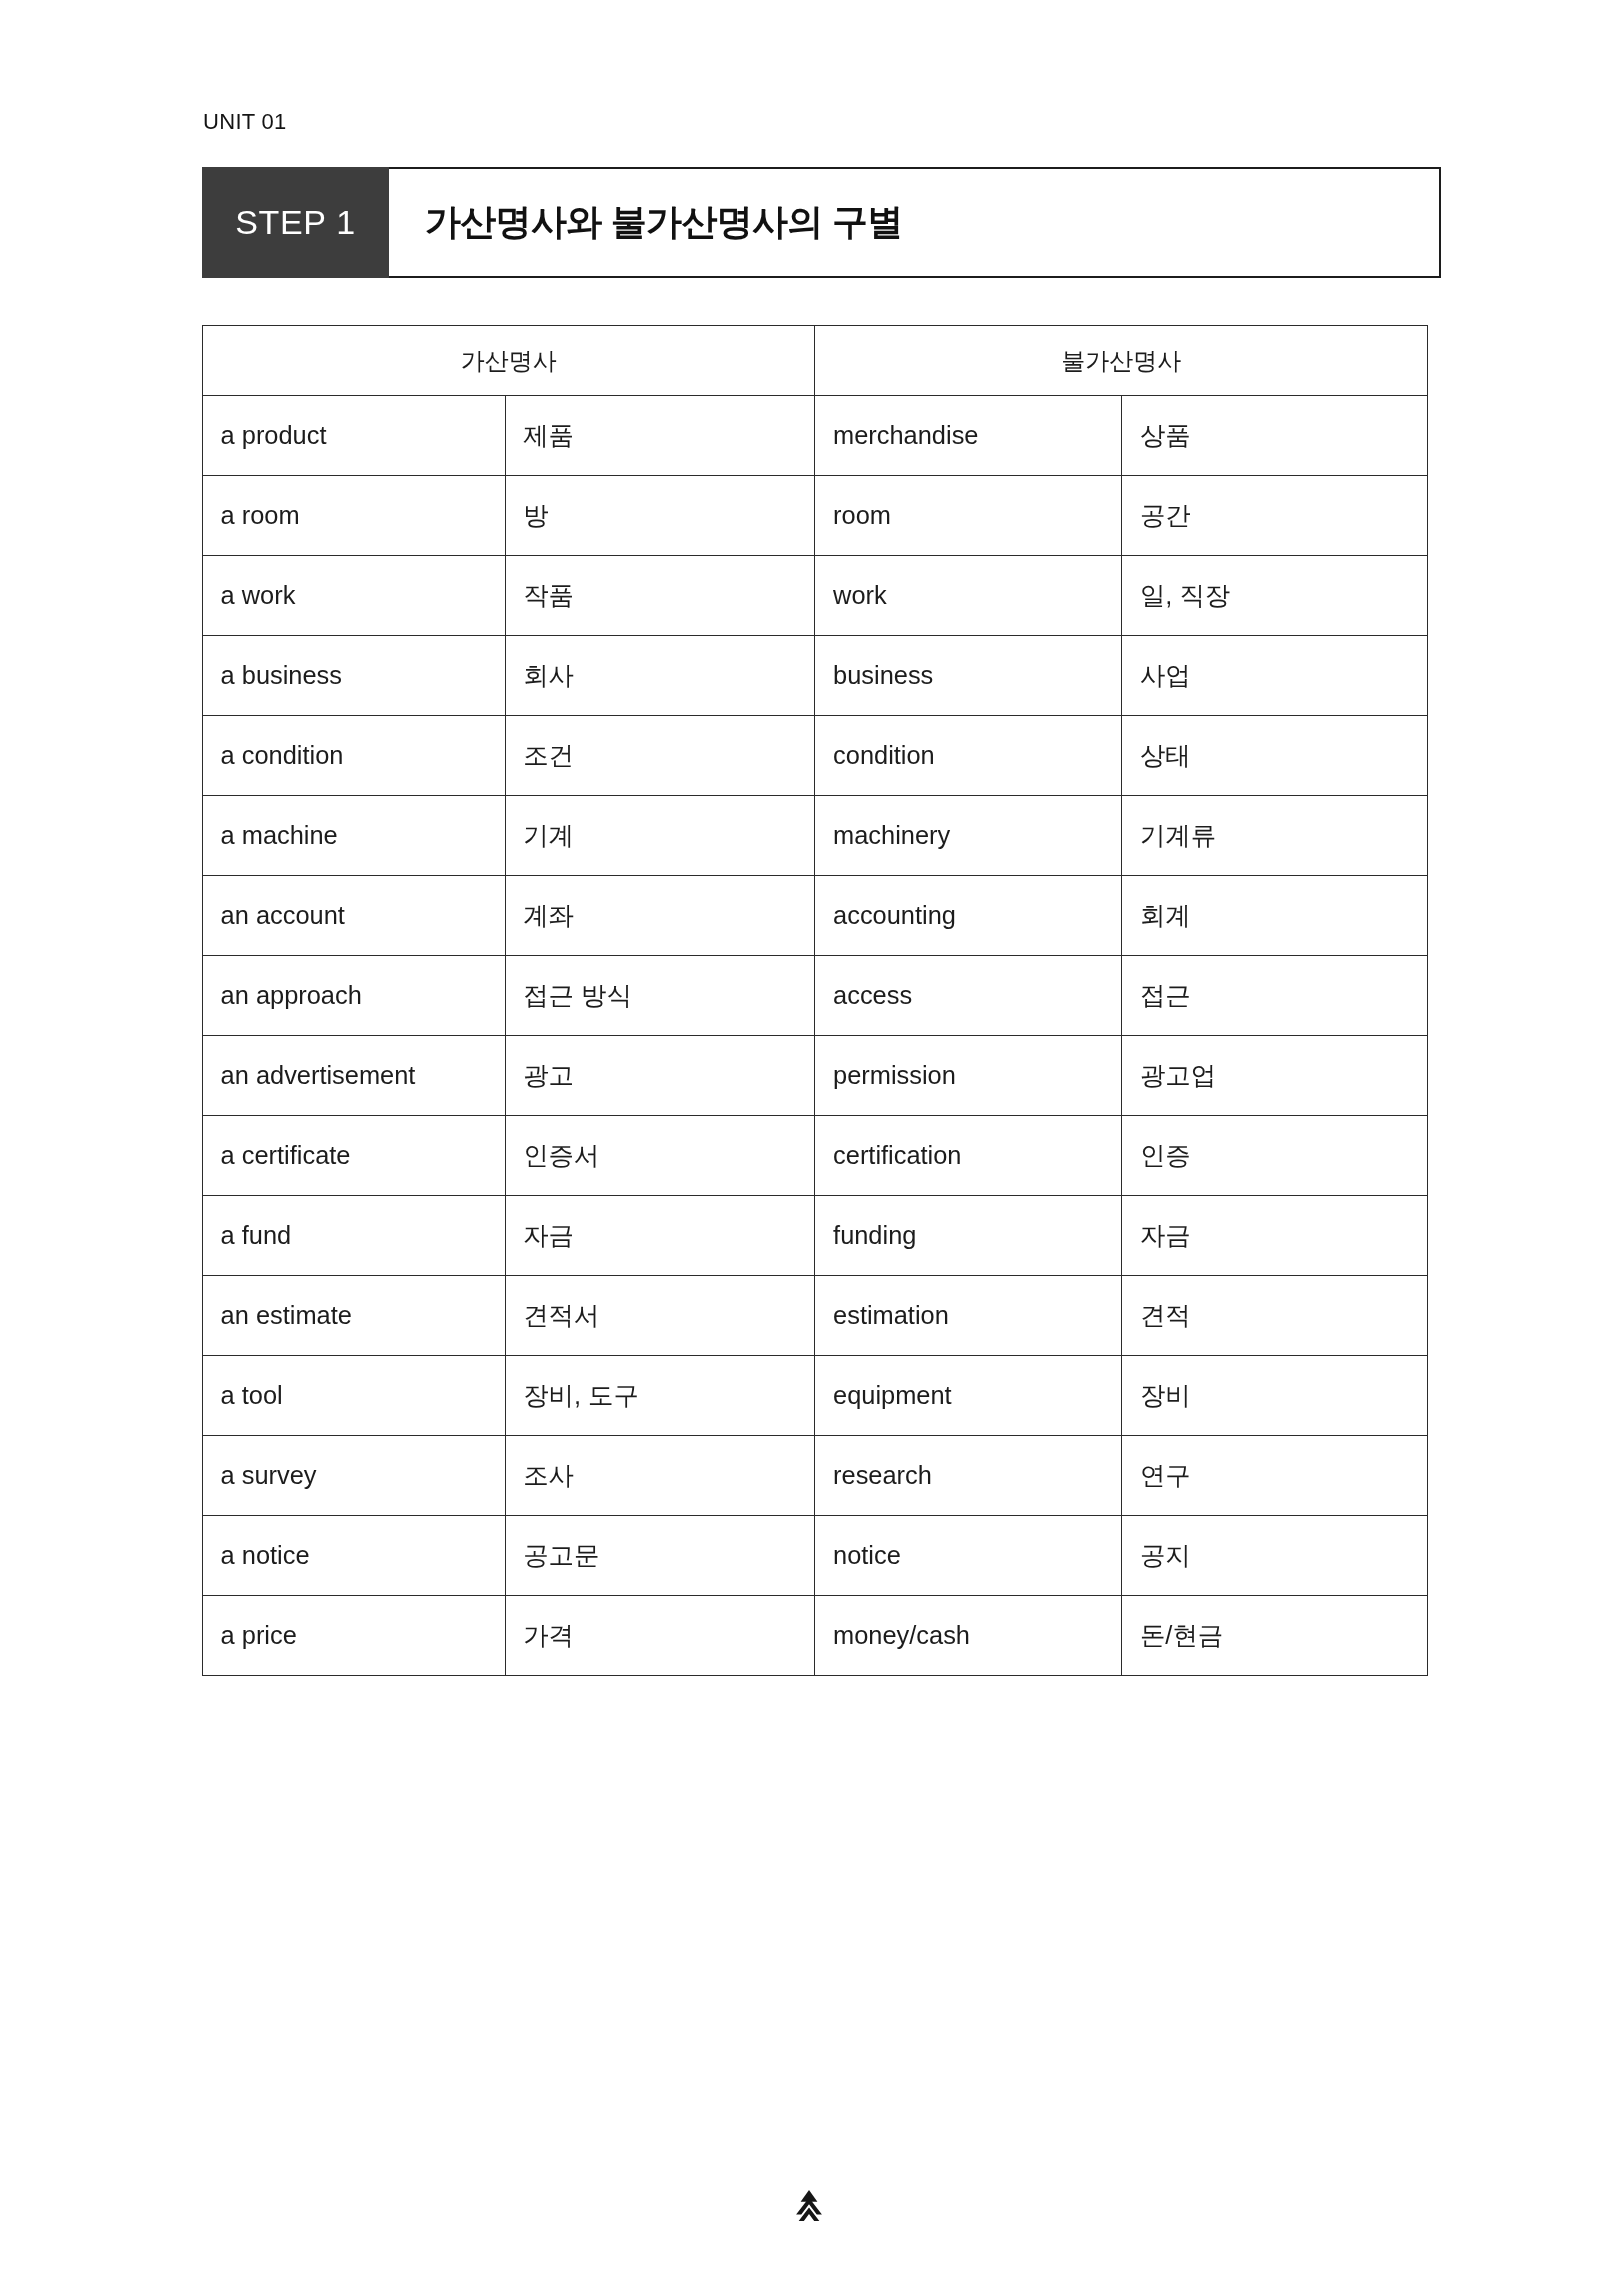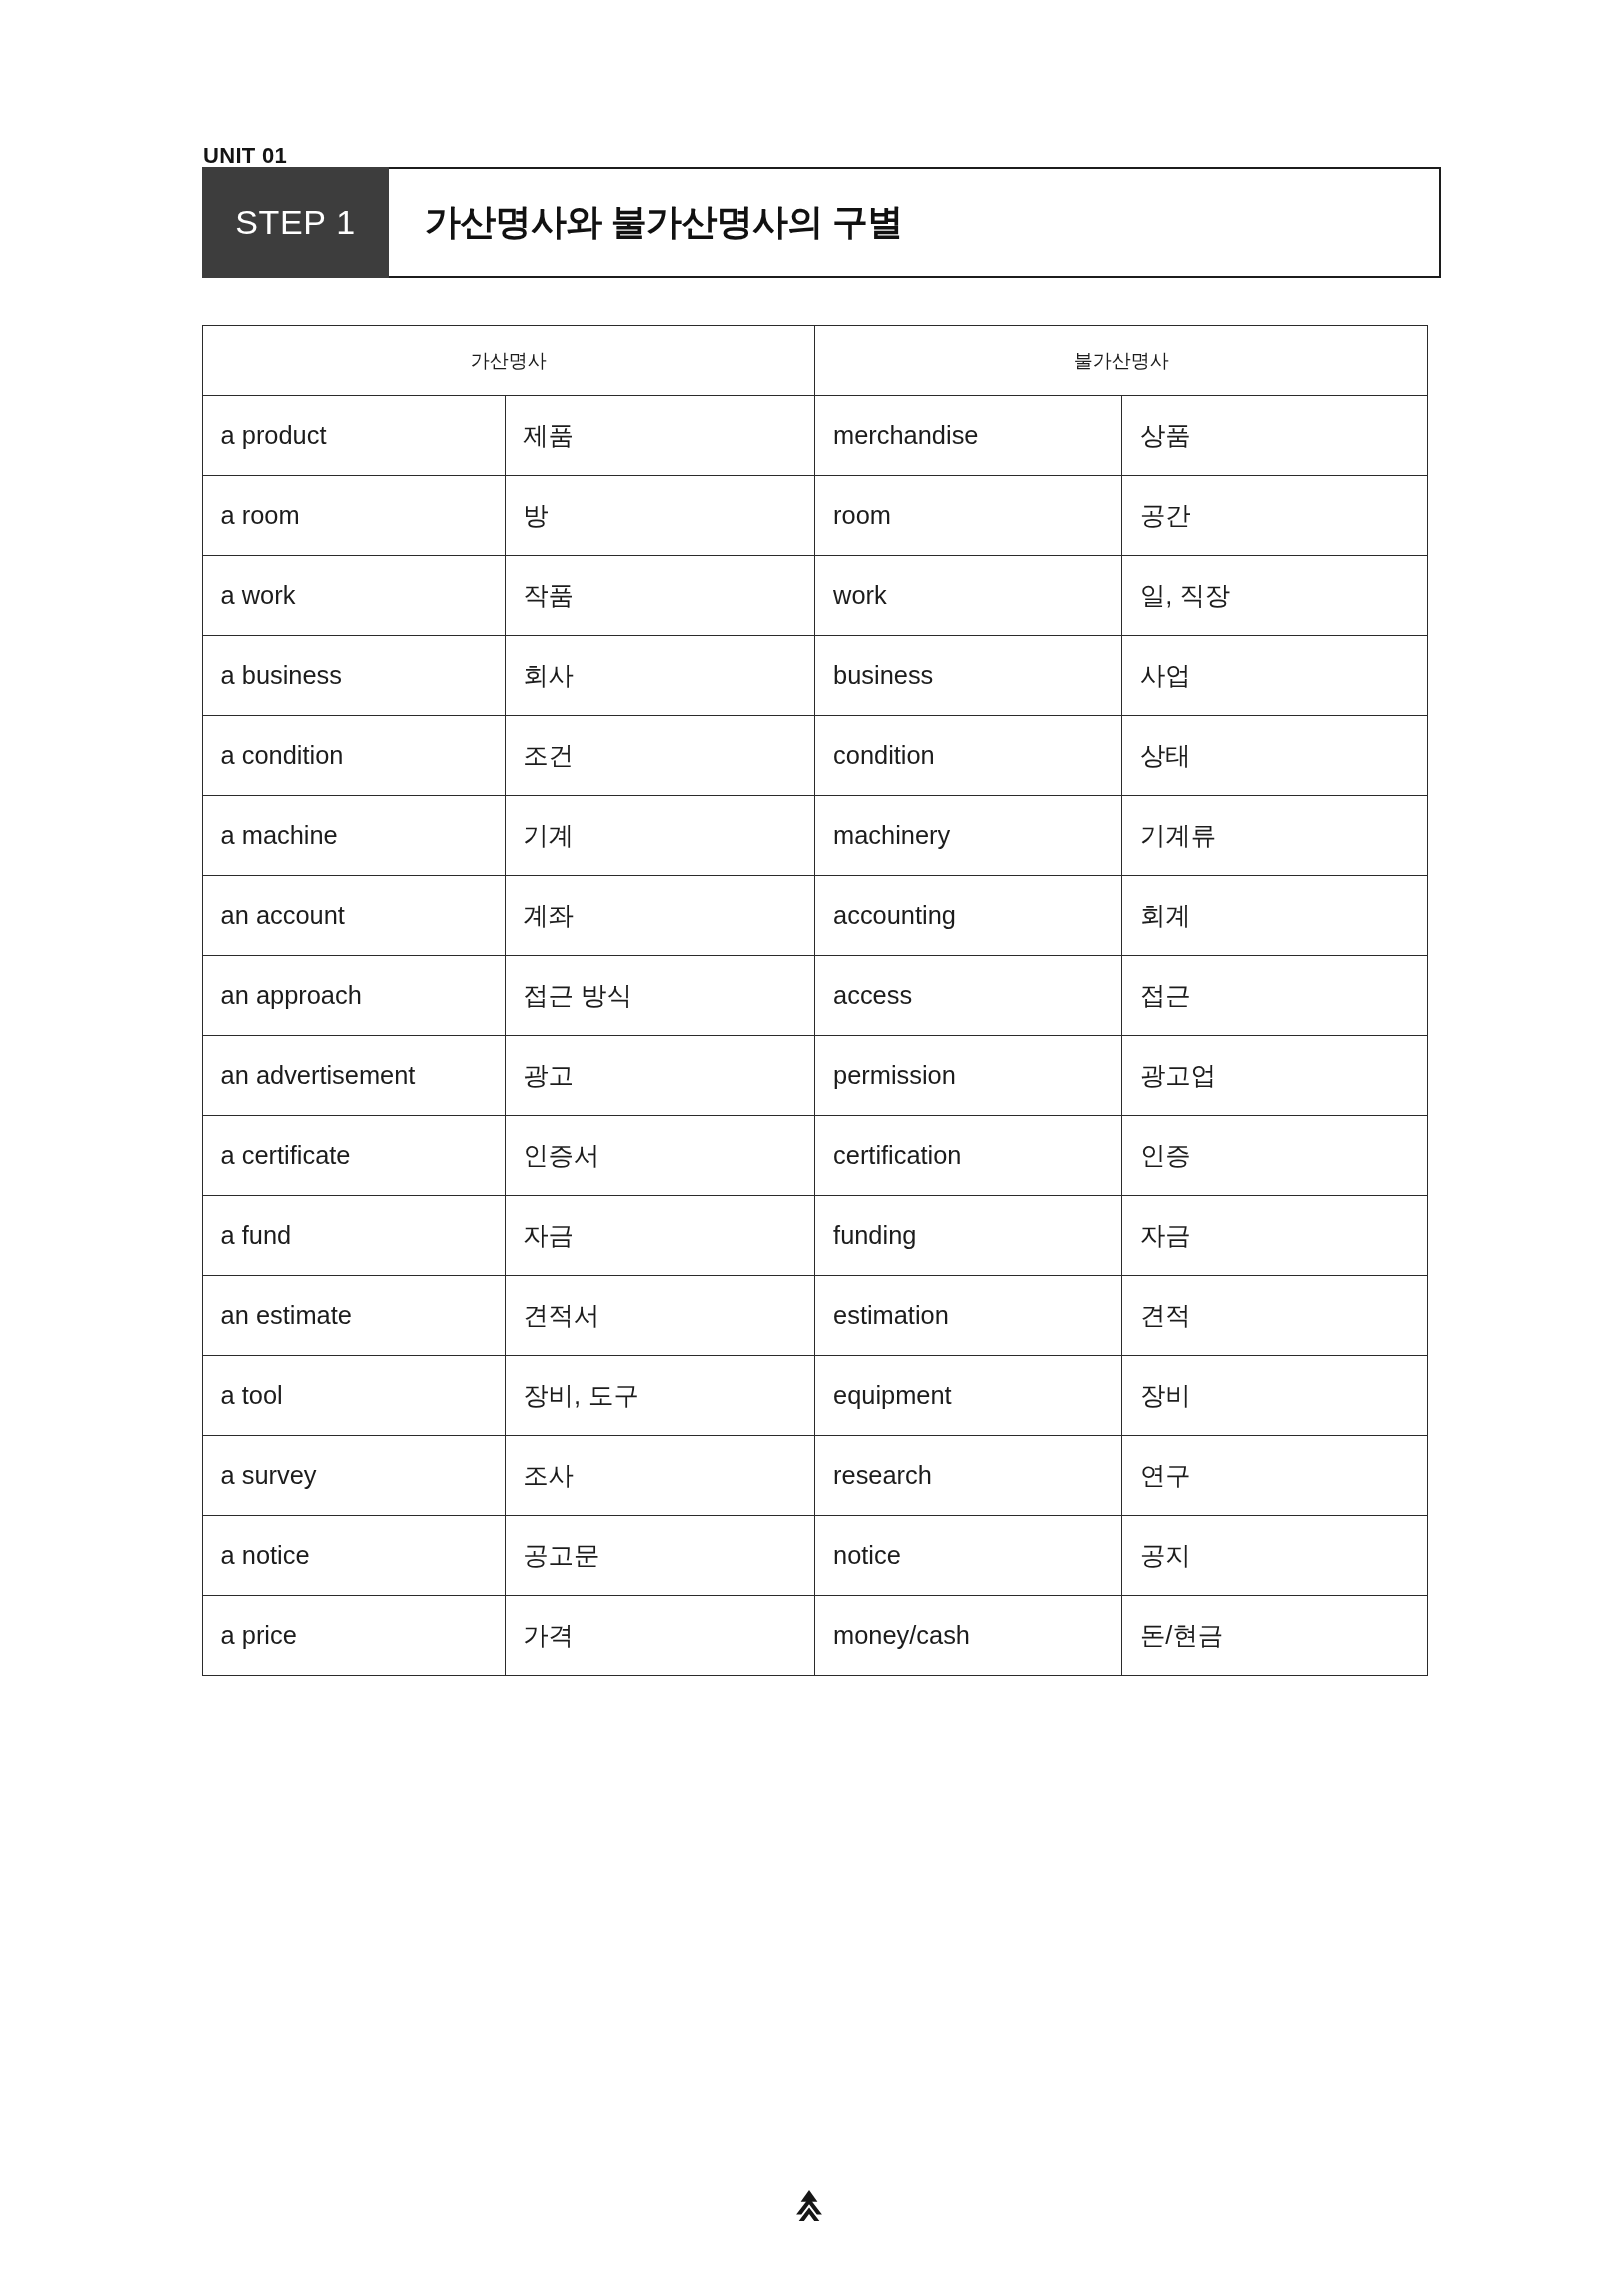--- a/index.html
+++ b/index.html
@@ -10,24 +10,23 @@
     position: relative;
     font-family: "Liberation Sans", sans-serif;
     color: #1a1a1a;
   }
 
   .unit-label {
     position: absolute;
     left: 203px;
     top: 109px;
     font-size: 22px;
-    font-weight: 700;
+    font-weight: 400;
     letter-spacing: 0.3px;
     color: #141414;
-    margin-top: 34px;
   }
 
   .step-header {
     position: absolute;
     left: 202px;
     top: 167px;
     width: 1239px;
     height: 111px;
     border: 2px solid #1c1c1c;
     display: flex;
@@ -71,21 +70,21 @@
   }
   .noun-table th,
   .noun-table td {
     border: 1.3px solid #2b2b2b;
     vertical-align: middle;
     color: #1c1c1c;
     background: #ffffff;
   }
   .noun-table th {
     height: 70px;
-    font-size: 19px;
+    font-size: 24px;
     font-weight: 400;
     text-align: center;
   }
   .noun-table td {
     height: 80px;
     font-size: 25.4px;
     font-weight: 400;
     padding-left: 17.6px;
     text-align: left;
   }

